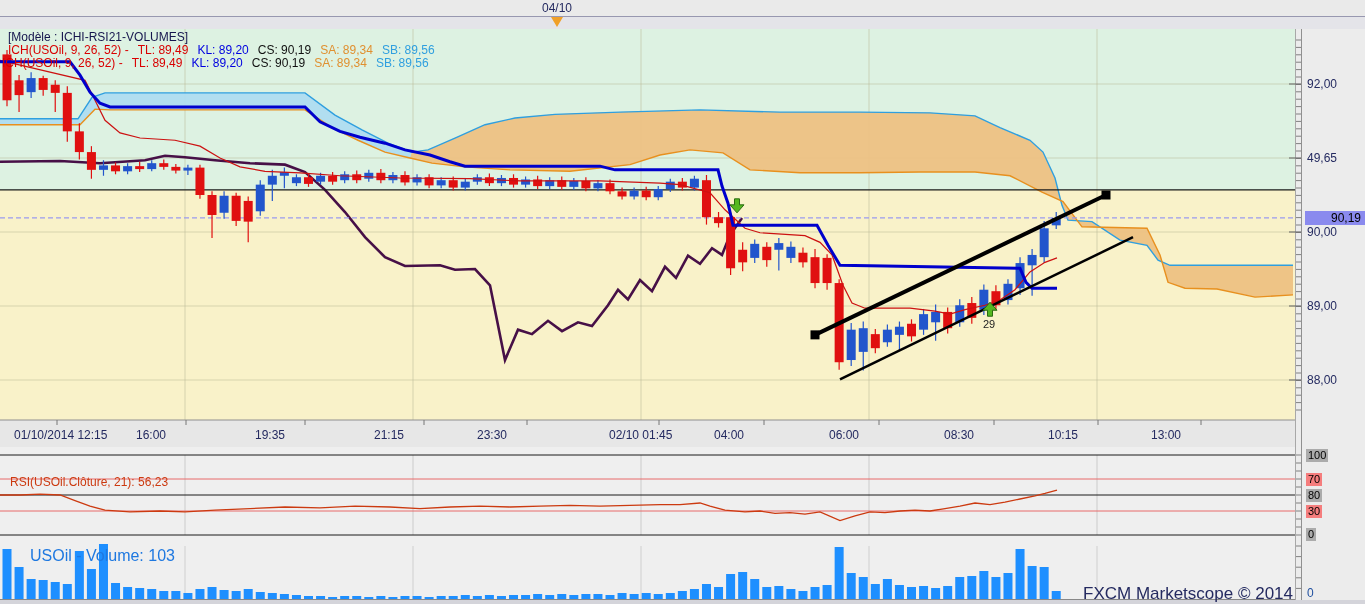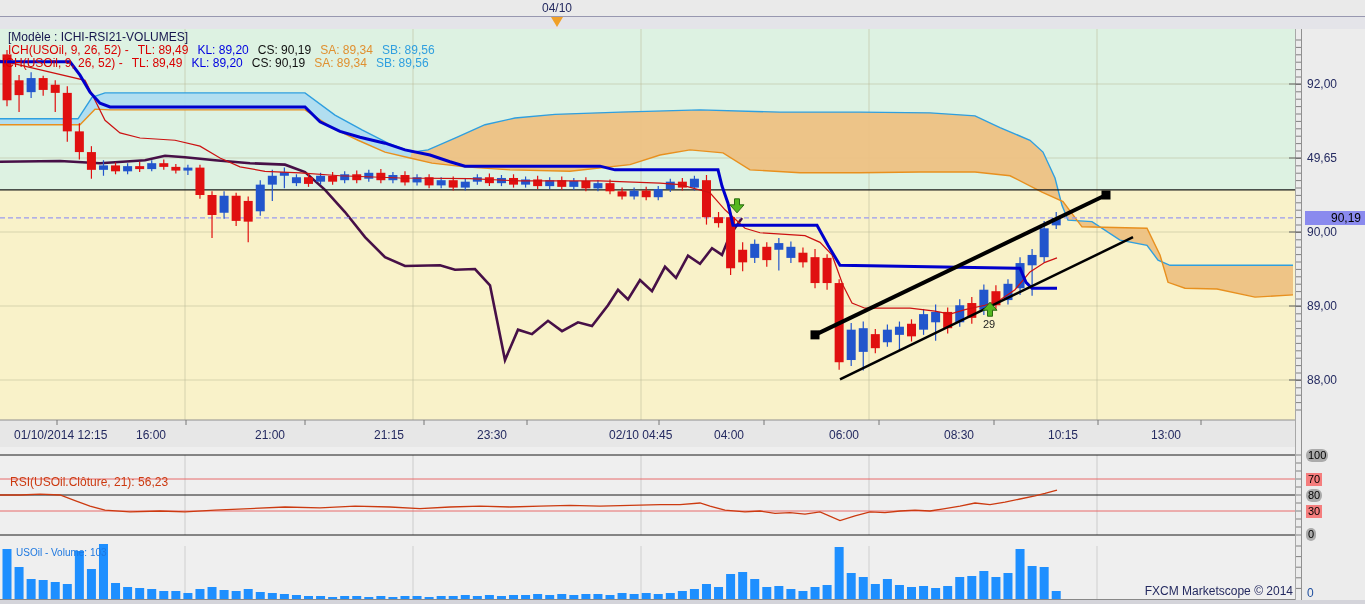--- a/index.html
+++ b/index.html
@@ -25,26 +25,26 @@
   .plabel{left:1307px;font-size:12px;color:var(--text-navy);}
   #pl0{top:77px}#pl1{top:151px}#pl2{top:225px}#pl3{top:299px}#pl4{top:373px}
   #price-badge{left:1305px;top:211px;width:44px;height:14px;background:var(--badge-purple);
      color:#000;font-size:12px;text-align:center;padding-left:19px;line-height:14px;z-index:3;position:absolute;}
   .tlabel{top:428px;font-size:12px;color:var(--text-navy);width:100px;text-align:left;}
   #tl0{left:2px;width:120px;text-align:left;margin-left:12px;}
   #tl1{left:136px}#tl2{left:255px}#tl3{left:374px}#tl4{left:477px}#tl5{left:609px}
   #tl6{left:714px}#tl7{left:829px}#tl8{left:944px}#tl9{left:1048px}#tl10{left:1151px}
   #rsi-title{left:10px;top:475px;font-size:12px;color:var(--rsi-red);}
   .rbadge{left:1306px;font-size:11px;color:#000;padding:0 2px;line-height:13px;height:13px;z-index:3;position:absolute;}
-  .rb-gray{background:var(--badge-gray);border-radius:6px;}
+  .rb-gray{background:var(--badge-gray);}
   .rb-pink{background:var(--badge-pink);}
   #rb0{top:449px}#rb1{top:473px}#rb2{top:489px}#rb3{top:505px}#rb4{top:528px}
-  #vol-title{left:16px;top:547px;font-size:10px;color:var(--vol-blue);}
+  #vol-title{left:4px;top:547px;font-size:16px;color:var(--vol-blue);padding-left:26px;}
   #vol-zero{left:1307px;top:586px;font-size:12px;color:#2050a0;}
-  #watermark{right:72px;top:584px;font-size:12px;color:var(--text-navy);}
+  #watermark{right:72px;top:584px;font-size:17px;color:var(--text-navy);}
 </style>
 </head>
 <body>
 
 <div id="app">
   <div class="bg" id="strip-top"></div>
   <div class="bg" id="strip-sub"></div>
   <div class="bg" id="bg-green"></div>
   <div class="bg" id="bg-yellow"></div>
   <div class="bg" id="bg-time"></div>
@@ -461,24 +461,24 @@
 
   <div class="txt plabel" id="pl0">92,00</div>
   <div class="txt plabel" id="pl1">49,65</div>
   <div class="txt plabel" id="pl2">90,00</div>
   <div class="txt plabel" id="pl3">89,00</div>
   <div class="txt plabel" id="pl4">88,00</div>
   <div id="price-badge">90,19</div>
 
   <div class="txt tlabel" id="tl0">01/10/2014 12:15</div>
   <div class="txt tlabel" id="tl1">16:00</div>
-  <div class="txt tlabel" id="tl2">21:00</div>
+  <div class="txt tlabel" id="tl2">19:35</div>
   <div class="txt tlabel" id="tl3">21:15</div>
   <div class="txt tlabel" id="tl4">23:30</div>
-  <div class="txt tlabel" id="tl5">02/10 04:45</div>
+  <div class="txt tlabel" id="tl5">02/10 01:45</div>
   <div class="txt tlabel" id="tl6">04:00</div>
   <div class="txt tlabel" id="tl7">06:00</div>
   <div class="txt tlabel" id="tl8">08:30</div>
   <div class="txt tlabel" id="tl9">10:15</div>
   <div class="txt tlabel" id="tl10">13:00</div>
 
   <div class="txt" id="rsi-title">RSI(USOil.Clôture, 21): 56,23</div>
   <div class="rbadge rb-gray" id="rb0">100</div>
   <div class="rbadge rb-pink" id="rb1">70</div>
   <div class="rbadge rb-gray" id="rb2">80</div>

